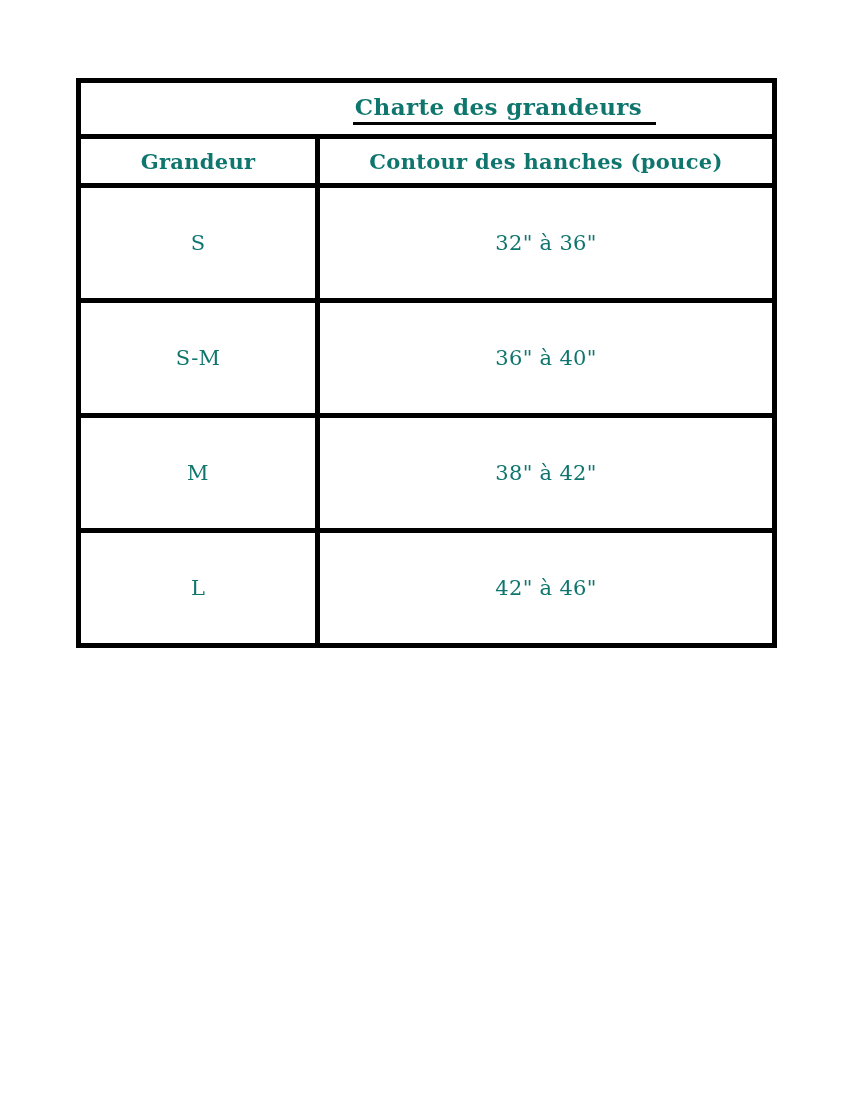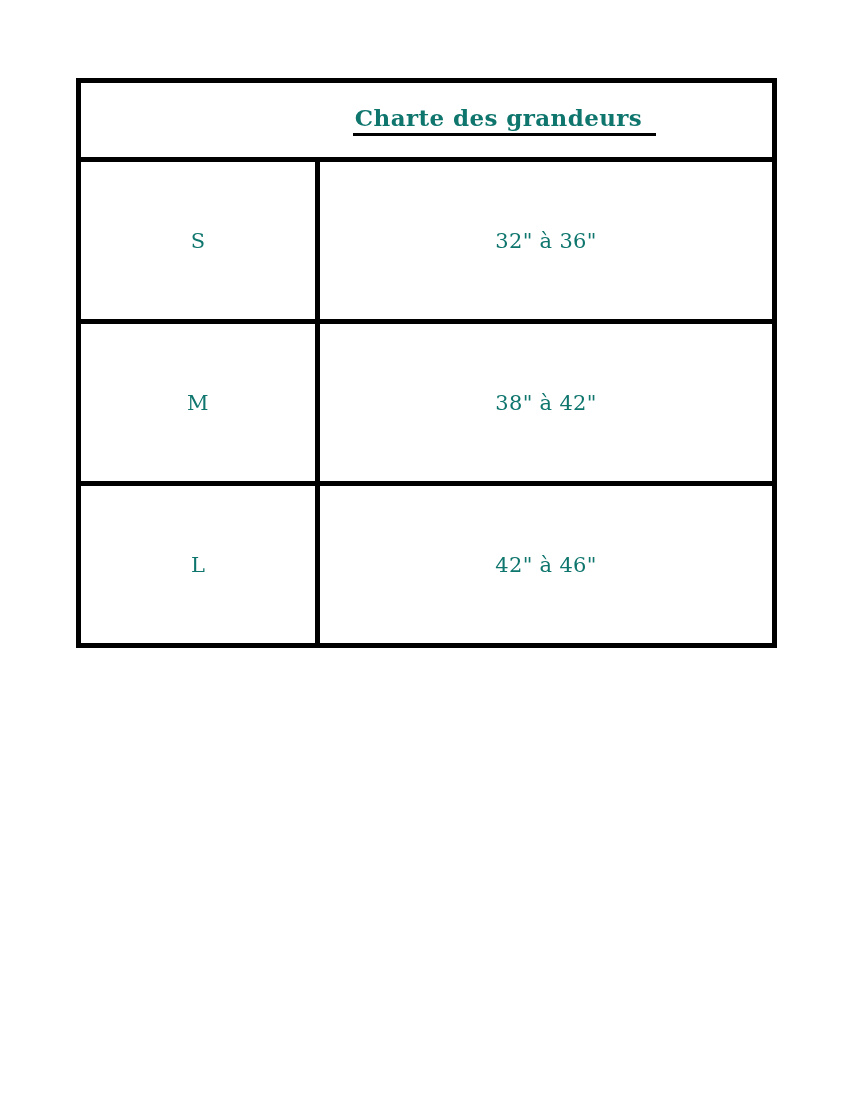--- a/index.html
+++ b/index.html
@@ -68,23 +68,31 @@
     <colgroup>
       <col class="col-size">
       <col class="col-hips">
     </colgroup>
     <tbody>
       <tr class="title-row">
         <td class="title-cell" colspan="2">
           <span class="title-text">Charte des grandeurs</span>
         </td>
       </tr>
+      <tr class="header-row">
+        <th class="header-cell">Grandeur</th>
+        <th class="header-cell">Contour des hanches (pouce)</th>
+      </tr>
       <tr class="data-row">
         <td class="data-cell">S</td>
         <td class="data-cell">32" à 36"</td>
+      </tr>
+      <tr class="data-row">
+        <td class="data-cell">S-M</td>
+        <td class="data-cell">36" à 40"</td>
       </tr>
       <tr class="data-row">
         <td class="data-cell">M</td>
         <td class="data-cell">38" à 42"</td>
       </tr>
       <tr class="data-row">
         <td class="data-cell">L</td>
         <td class="data-cell">42" à 46"</td>
       </tr>
     </tbody>

